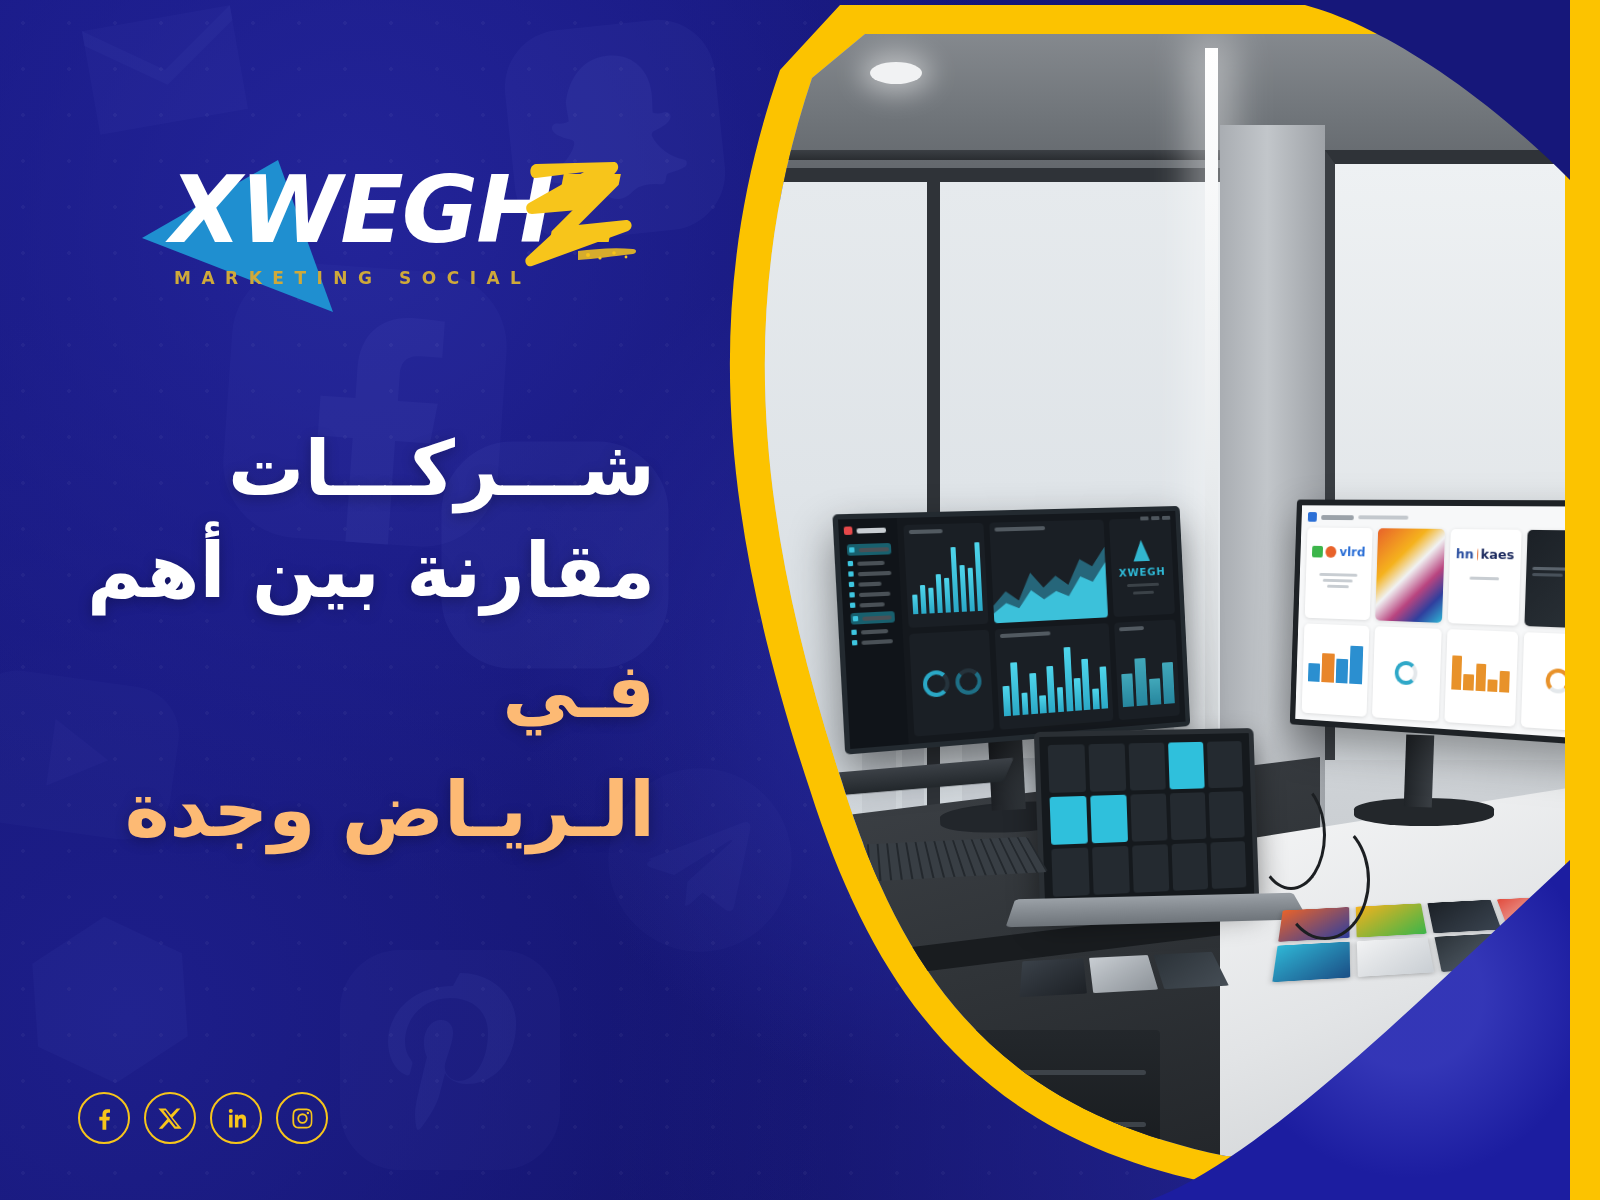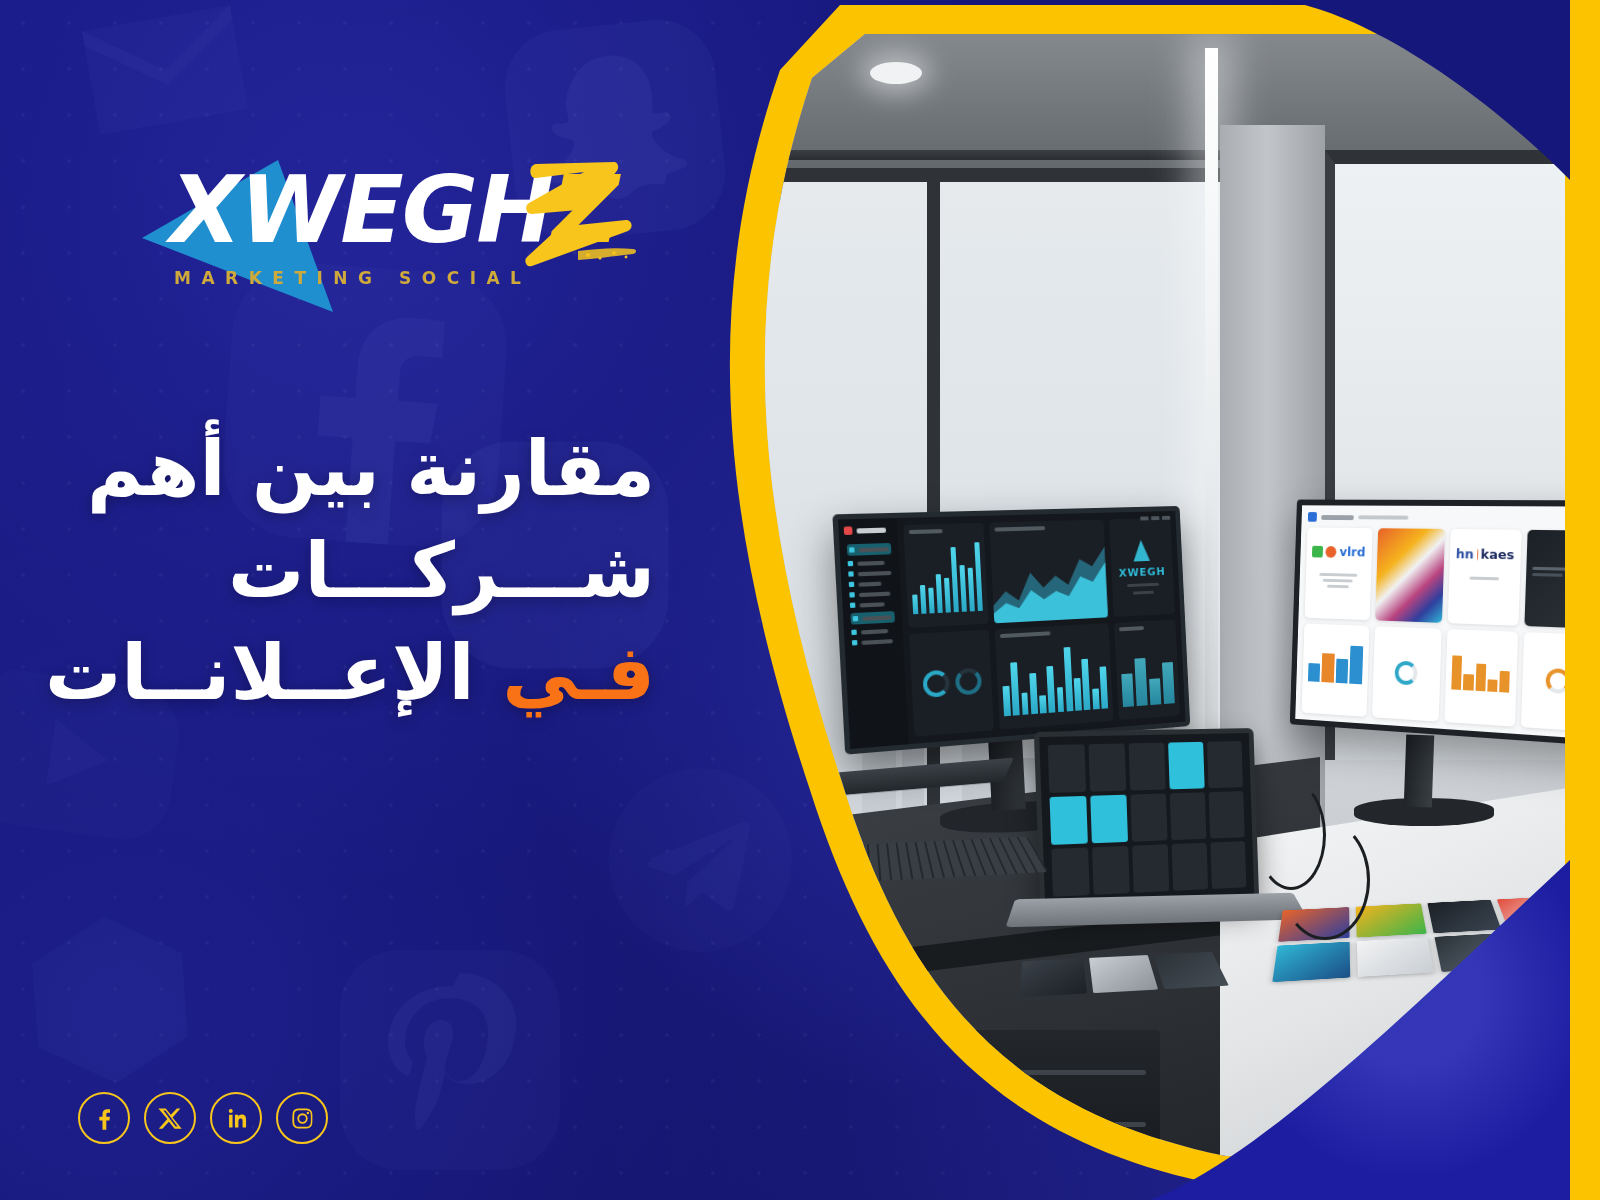--- a/index.html
+++ b/index.html
@@ -63,21 +63,21 @@
     position:absolute; right:945px; top:418px; width:610px;
     direction:rtl; text-align:right;
     font-family:"DejaVu Sans", sans-serif;
     font-weight:700;
     font-size:76px; line-height:1.34;
     color:#ffffff;
     text-shadow:0 3px 14px rgba(0,0,0,.28);
   }
   .headline .ln { display:block; white-space:nowrap; }
   .headline .ln.spread { display:flex; justify-content:space-between; }
-  .headline .hl { color:#f97316; }
+  .headline .hl { color:#fdba74;margin-top:18px; }
 
   
   .footer { position:absolute; left:78px; top:1092px; display:flex; align-items:center; gap:14px; }
   .soc {
     width:52px; height:52px; border-radius:50%;
     border:2.5px solid #f7c51b;
     display:flex; align-items:center; justify-content:center;
   }
   .soc svg { width:27px; height:27px; fill:#f7c51b; display:block; }
   .brand {
@@ -379,26 +379,26 @@
       <path d="M150 97 C166 95 186 93 205 95 C209 95 209 99 205 100 C186 102 166 105 150 106 Z" fill="#f7c51b" opacity=".85"></path>
       <circle cx="160" cy="101" r="2" fill="#f7c51b"></circle>
         <circle cx="172" cy="104" r="1.6" fill="#f7c51b"></circle>
       <circle cx="186" cy="99" r="1.8" fill="#f7c51b"></circle>
         <circle cx="198" cy="103" r="1.4" fill="#f7c51b"></circle>
     </svg>
     <div class="logo-sub">MARKETING SOCIAL</div>
   </div>
 
   <div class="headline">
+    <span class="ln">شـــركـــات</span>
     <span class="ln">مقارنة بين أهم</span>
-    <span class="ln">شـــركـــات</span>
     <span class="ln spread">
       <span class="hl">فـي</span>
-      <span>الإعــلانــات</span>
     </span>
+    <span class="ln hl">الـريـاض وجدة</span>
   </div>
 
   <div class="footer">
     <div class="soc">
       <svg viewBox="0 0 24 24">
           <path d="M13.6 22v-8.3h2.8l.4-3.2h-3.2V8.4c0-.9.3-1.6 1.6-1.6h1.7V3.9c-.3 0-1.3-.1-2.5-.1-2.5 0-4.2 1.5-4.2 4.3v2.4H7.4v3.2h2.8V22z"></path>
         </svg>
     </div>
     <div class="soc">
       <svg viewBox="0 0 24 24">

